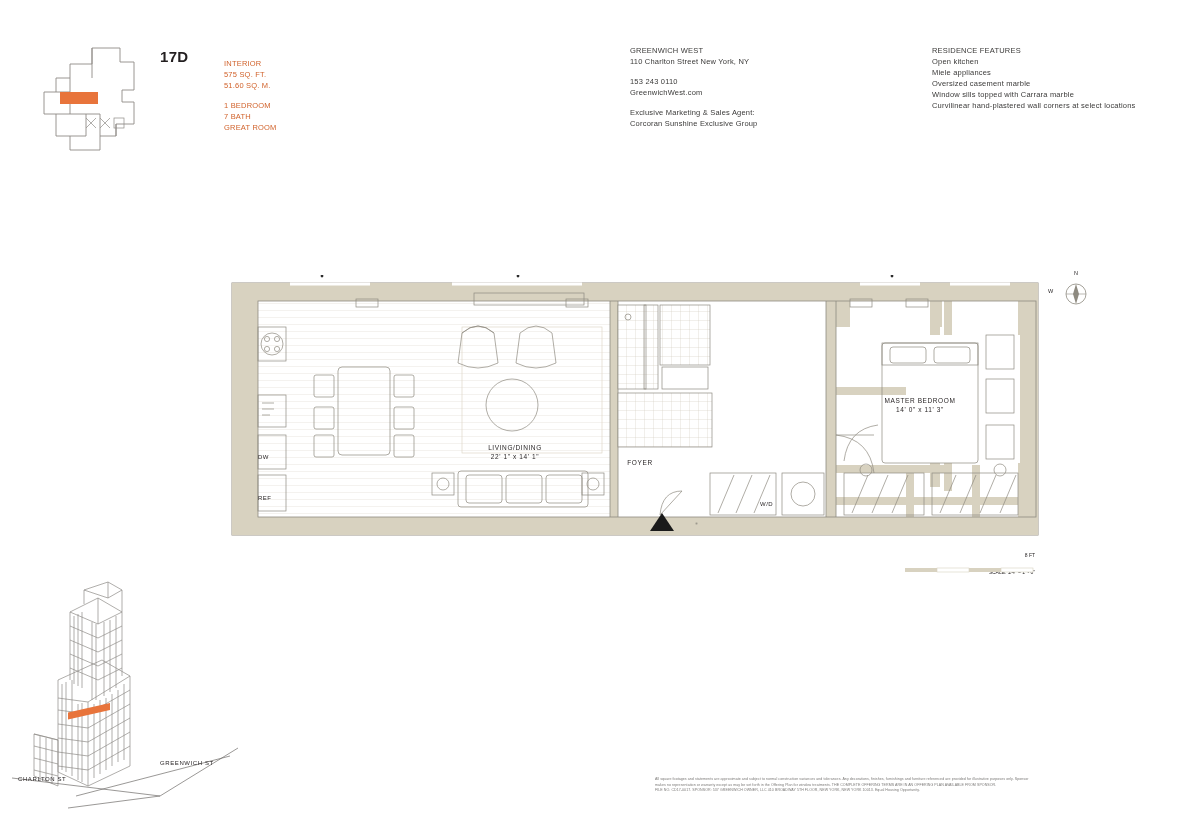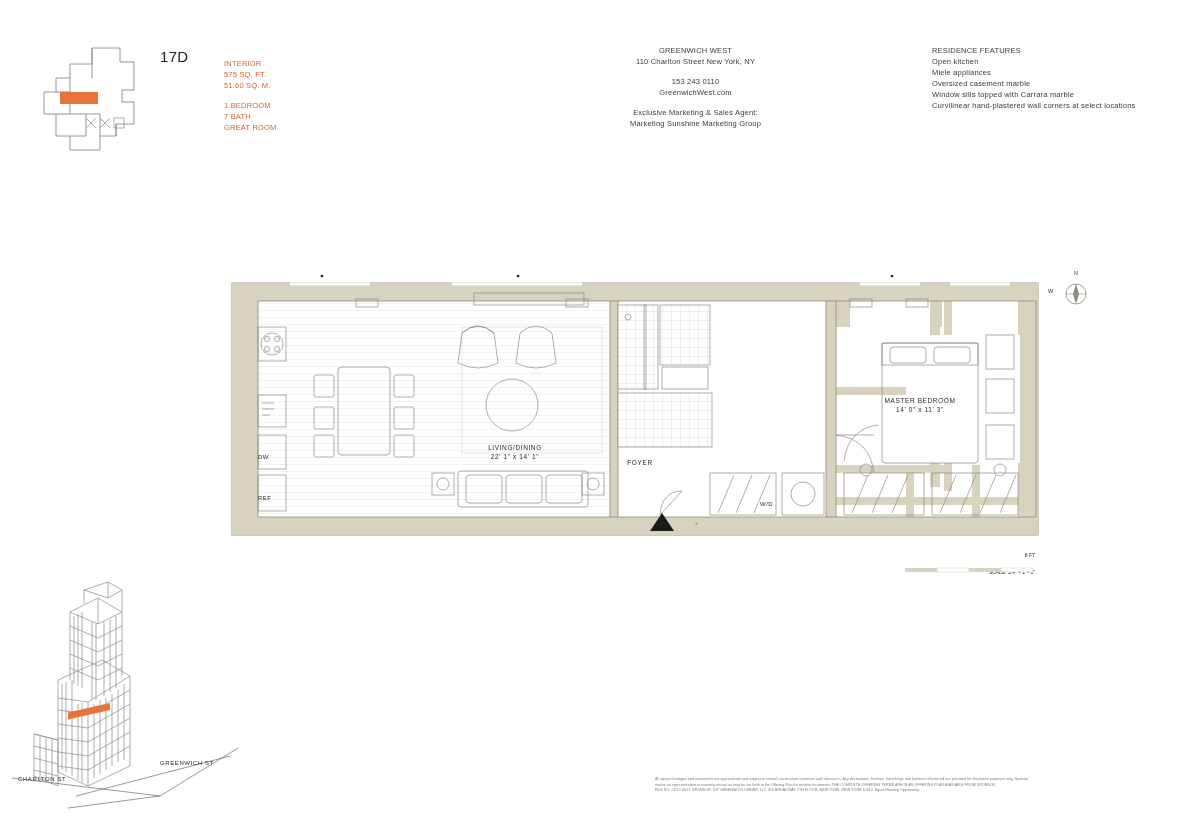--- a/index.html
+++ b/index.html
@@ -8,32 +8,31 @@
     width:1200px; height:821px; position:relative;
     background:#ffffff;
     font-family:"Liberation Sans", sans-serif;
     color:#231f20;
     overflow:hidden;
   }
   .abs { position:absolute; }
 
   
   #unit-number {
-    left:160px; top:48px; font-size:15px; font-weight:normal; letter-spacing:.3px;
+    left:160px; top:48px; font-size:15px; font-weight:bold; letter-spacing:.3px;
     color:#231f20;
   }
   #unit-stats {
     left:224px; top:58px; font-size:7.5px; line-height:11px; color:#d1622b;
     letter-spacing:.2px;
   }
   #unit-stats .gap { height:9px; }
   #contact-block {
     left:630px; top:45px; font-size:7.5px; line-height:11px; color:#3b3a39;
     letter-spacing:.2px;
-    text-align:center;
   }
   #contact-block .gap { height:9px; }
   #features-block {
     left:932px; top:45px; font-size:7.5px; line-height:11px; color:#3b3a39;
     letter-spacing:.2px;
   }
 
   
   #key-plan { left:30px; top:40px; width:120px; height:120px; }
 
@@ -111,21 +110,21 @@
 </div>
 
 <div class="abs" id="contact-block">
   <div>GREENWICH WEST</div>
   <div>110 Charlton Street New York, NY</div>
   <div class="gap"></div>
   <div>153 243 0110</div>
   <div>GreenwichWest.com</div>
   <div class="gap"></div>
   <div>Exclusive Marketing &amp; Sales Agent:</div>
-  <div>Marketing Sunshine Marketing Group</div>
+  <div>Corcoran Sunshine Exclusive Group</div>
 </div>
 
 <div class="abs" id="features-block">
   <div>RESIDENCE FEATURES</div>
   <div>Open kitchen</div>
   <div>Miele appliances</div>
   <div>Oversized casement marble</div>
   <div>Window sills topped with Carrara marble</div>
   <div>Curvilinear hand-plastered wall corners at select locations</div>
 </div>

